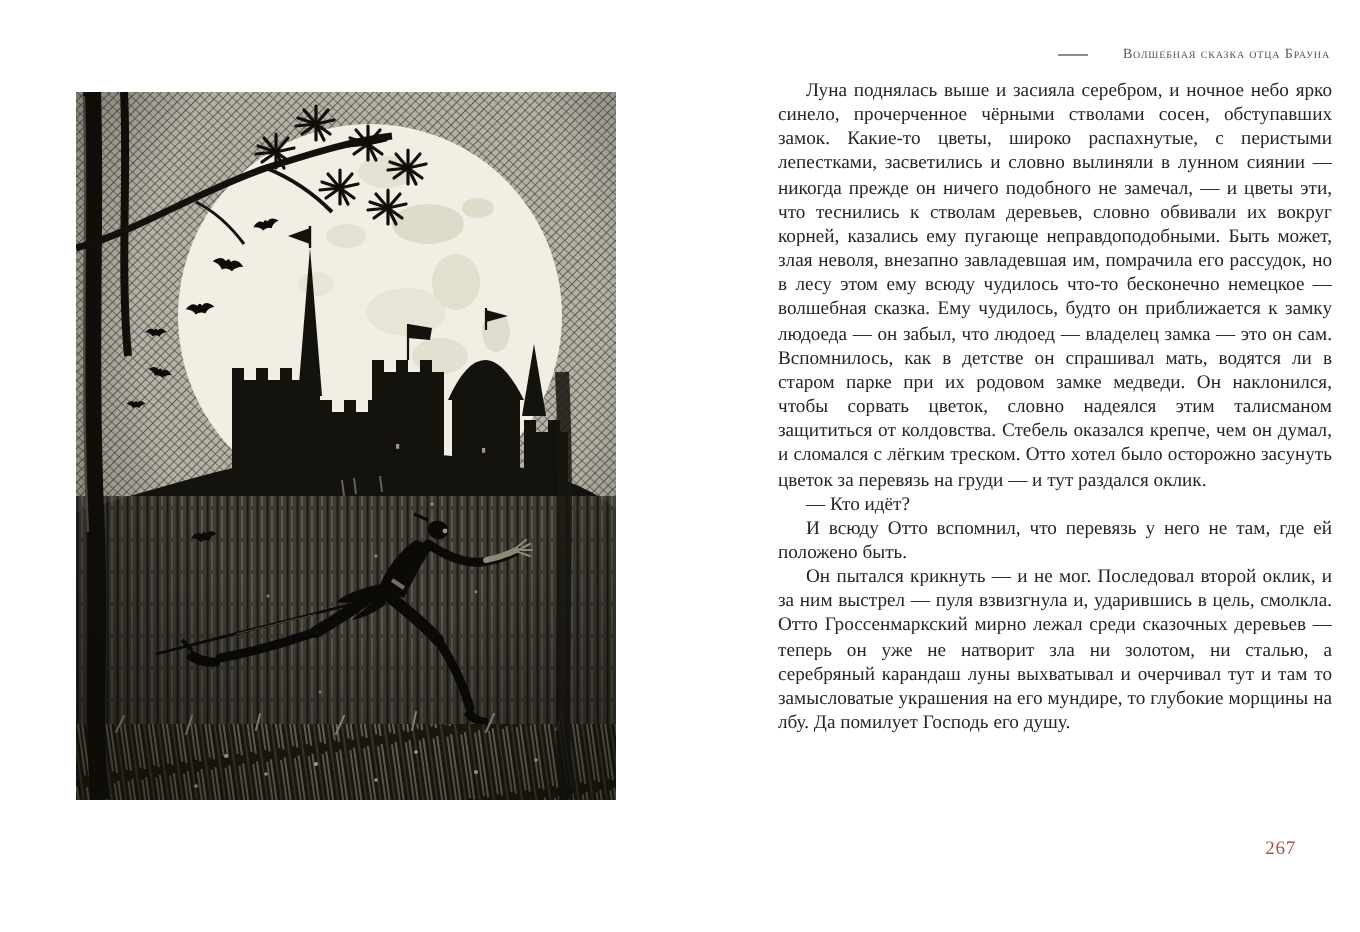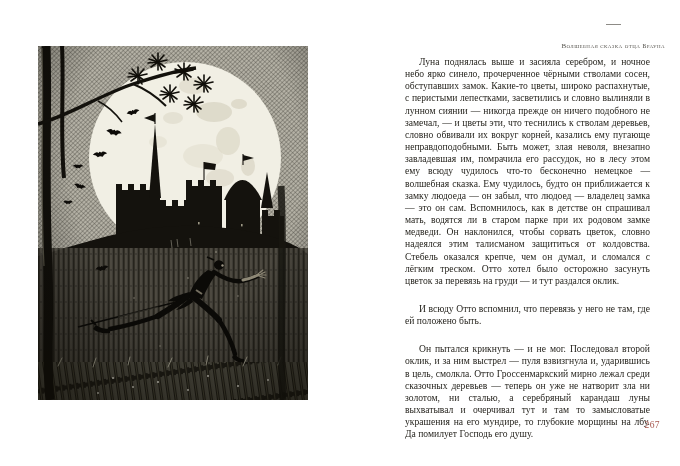--- a/index.html
+++ b/index.html
@@ -2,40 +2,40 @@
 <html lang="ru"><head>
 <meta charset="utf-8">
 <style>
   html,body{margin:0;padding:0;}
   body{
     width:680px;height:466px;position:relative;background:#ffffff;overflow:hidden;
     font-family:"Liberation Serif", serif;
   }
   
   .running-header{
-    position:absolute;top:23px;right:15px;display:flex;align-items:center;gap:17px;flex-direction:column;
+    position:absolute;top:23px;right:15px;display:flex;align-items:center;gap:17px;
   }
   .running-header .rule{width:15px;height:1px;background:#8d8b86;margin-top:1px;}
   .running-header .title{
     font-size:7px;letter-spacing:.06em;color:#57554f;font-variant:small-caps;
     white-space:nowrap;
   }
   
   .plate{position:absolute;left:38px;top:46px;width:270px;height:354px;}
   .plate svg{display:block;width:270px;height:354px;}
   
   .text-col{
     position:absolute;left:389px;top:40px;width:277px;
     font-size:9.6px;line-height:12.15px;color:#27251f;
     text-align:justify;hyphens:auto;-webkit-hyphens:auto;
   }
-  .text-col p{margin:16px;text-indent:14px;}
+  .text-col p{margin:0;text-indent:14px;}
   
   .folio{
-    position:absolute;top:420px;right:20px;width:40px;text-align:right;
+    position:absolute;top:420px;right:32px;width:40px;text-align:right;
     font-size:9.5px;color:#a6554c;letter-spacing:.04em;
   }
 </style>
 </head>
 <body>
 
 <div class="running-header">
   <span class="rule"></span>
   <span class="title">Волшебная сказка отца Брауна</span>
 </div>
@@ -233,17 +233,18 @@
       <line x1="176" y1="214" x2="169" y2="211" stroke="#0b0a07" stroke-width="1.6"></line>
       <circle cx="184.5" cy="219.5" r="1.2" fill="#9a9483"></circle>
     </g>
 
     <rect x="0" y="0" width="270" height="354" fill="url(#vign)"></rect>
   </svg>
 </div>
 
 <div class="text-col">
   <p>Луна поднялась выше и засияла серебром, и ночное небо ярко синело, прочерченное чёрными стволами сосен, обступавших замок. Какие-то цветы, широко распахнутые, с перистыми лепестками, засветились и словно вылиняли в лунном сиянии — никогда прежде он ничего подобного не замечал, — и цветы эти, что теснились к стволам деревьев, словно обвивали их вокруг корней, казались ему пугающе неправдоподобными. Быть может, злая неволя, внезапно завладевшая им, помрачила его рассудок, но в лесу этом ему всюду чудилось что-то бесконечно немецкое — волшебная сказка. Ему чудилось, будто он приближается к замку людоеда — он забыл, что людоед — владелец замка — это он сам. Вспомнилось, как в детстве он спрашивал мать, водятся ли в старом парке при их родовом замке медведи. Он наклонился, чтобы сорвать цветок, словно надеялся этим талисманом защититься от колдовства. Стебель оказался крепче, чем он думал, и сломался с лёгким треском. Отто хотел было осторожно засунуть цветок за перевязь на груди — и тут раздался оклик.</p>
+  <p>— Кто идёт?</p>
   <p>И всюду Отто вспомнил, что перевязь у него не там, где ей положено быть.</p>
   <p>Он пытался крикнуть — и не мог. Последовал второй оклик, и за ним выстрел — пуля взвизгнула и, ударившись в цель, смолкла. Отто Гроссенмаркский мирно лежал среди сказочных деревьев — теперь он уже не натворит зла ни золотом, ни сталью, а серебряный карандаш луны выхватывал и очерчивал тут и там то замысловатые украшения на его мундире, то глубокие морщины на лбу. Да помилует Господь его душу.</p>
 </div>
 
 <div class="folio">267</div>
 
 </body></html>

